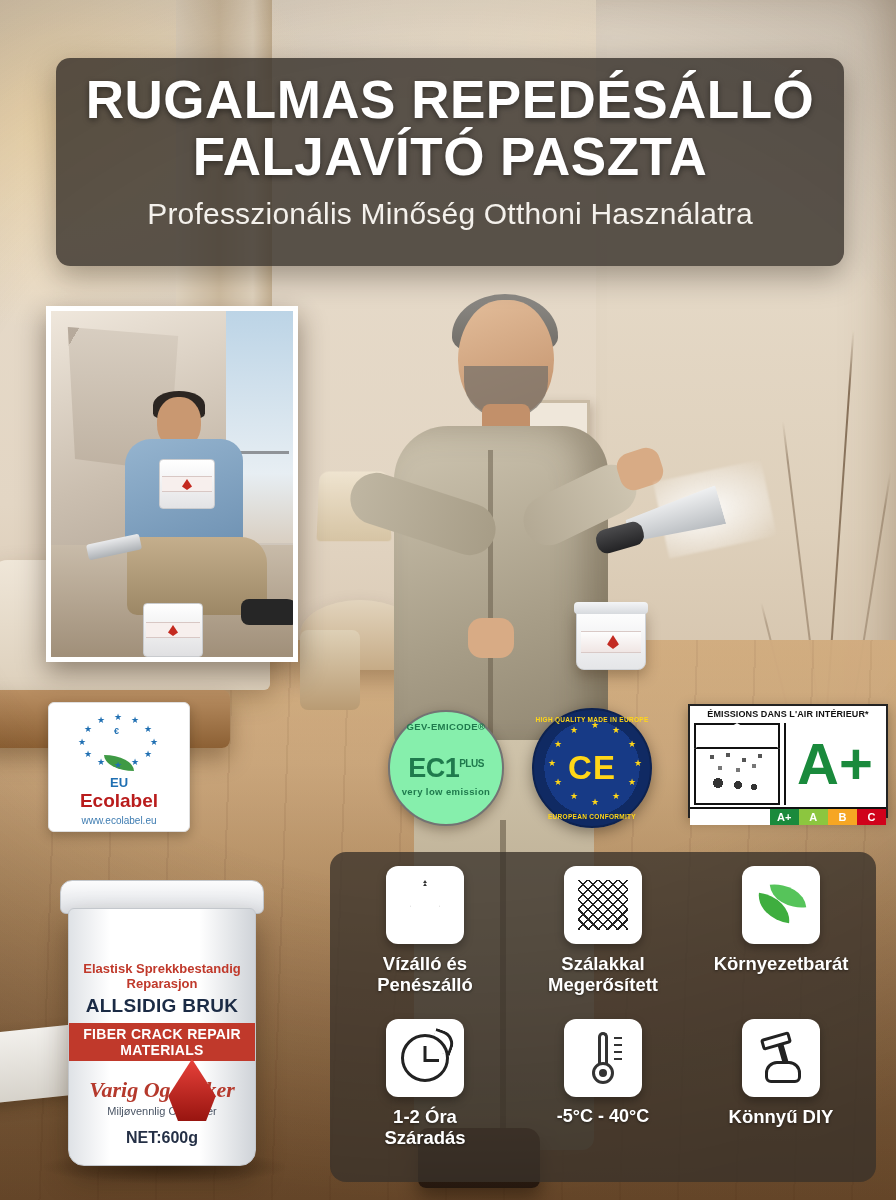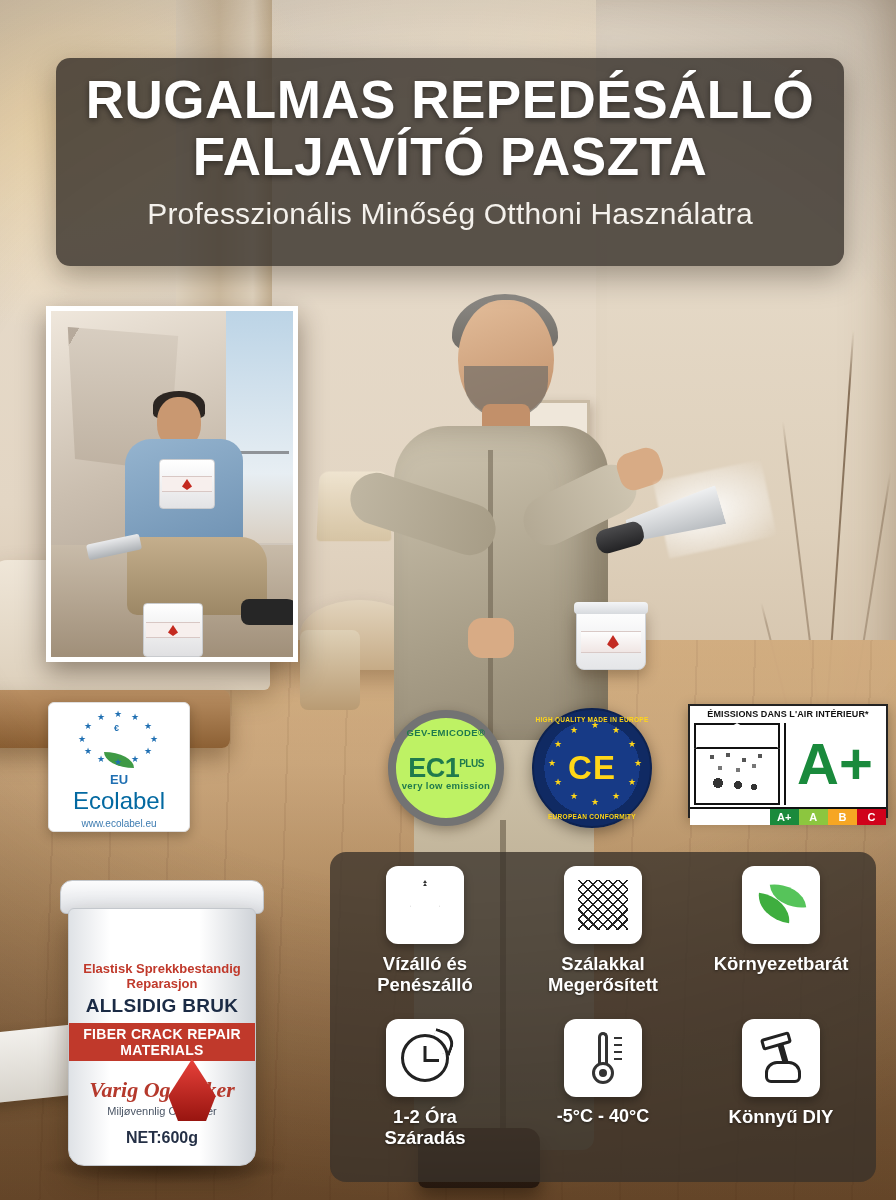--- a/index.html
+++ b/index.html
@@ -352,26 +352,26 @@
   }
   .ecolabel .stars span {
     position:absolute; color:#1f6fb2; font-size:9px; line-height:9px;
   }
   .ecolabel .ebig { color:#1f6fb2; font-size:20px; font-weight:700; position:absolute; left:41px; top:14px;}
   .ecolabel .leaf {
     width:30px; height:16px; margin-top:-2px;
     background:#3f9a45; border-radius: 0 100% 0 100%;
   }
   .ecolabel .eu { color:#1f6fb2; font-size:13px; font-weight:700; margin-top:4px;}
-  .ecolabel .name { color:#0369a1; font-size:24px; font-weight:400; }
+  .ecolabel .name { color:#b91c1c; font-size:19px; font-weight:700; }
   .ecolabel .url { color:#3e7cb1; font-size:10px; margin-top:3px; }
 
   .emicode {
     position:absolute; left:348px; top:16px; width:116px; height:116px;
-    border-radius:50%; background:#bef264; border:8px solid #737373;
+    border-radius:50%; background:#86efac; border:2px solid #737373;
     box-shadow:0 4px 12px rgba(40,25,10,.35);
     display:flex; align-items:center; justify-content:center;
   }
   .emicode .arc-top, .emicode .arc-bot {
     position:absolute; left:0; right:0; text-align:center;
     color:#1f7a4d; font-size:9.5px; font-weight:700; letter-spacing:.4px;
   }
   .emicode .arc-top { top:9px; }
   .emicode .arc-bot { bottom:27px; font-weight:600; }
   .emicode .ec1 { color:#1f7a4d; font-size:27px; font-weight:800; letter-spacing:-.5px; }

